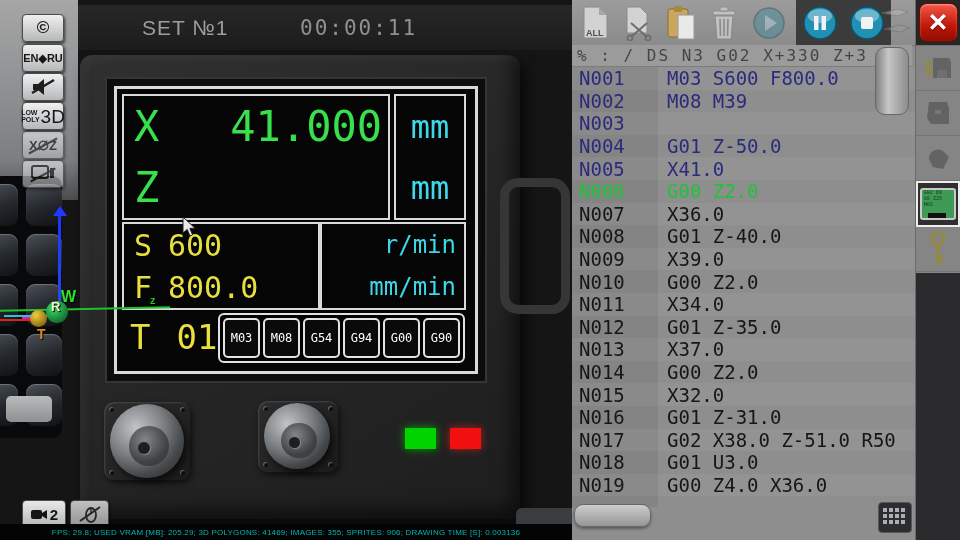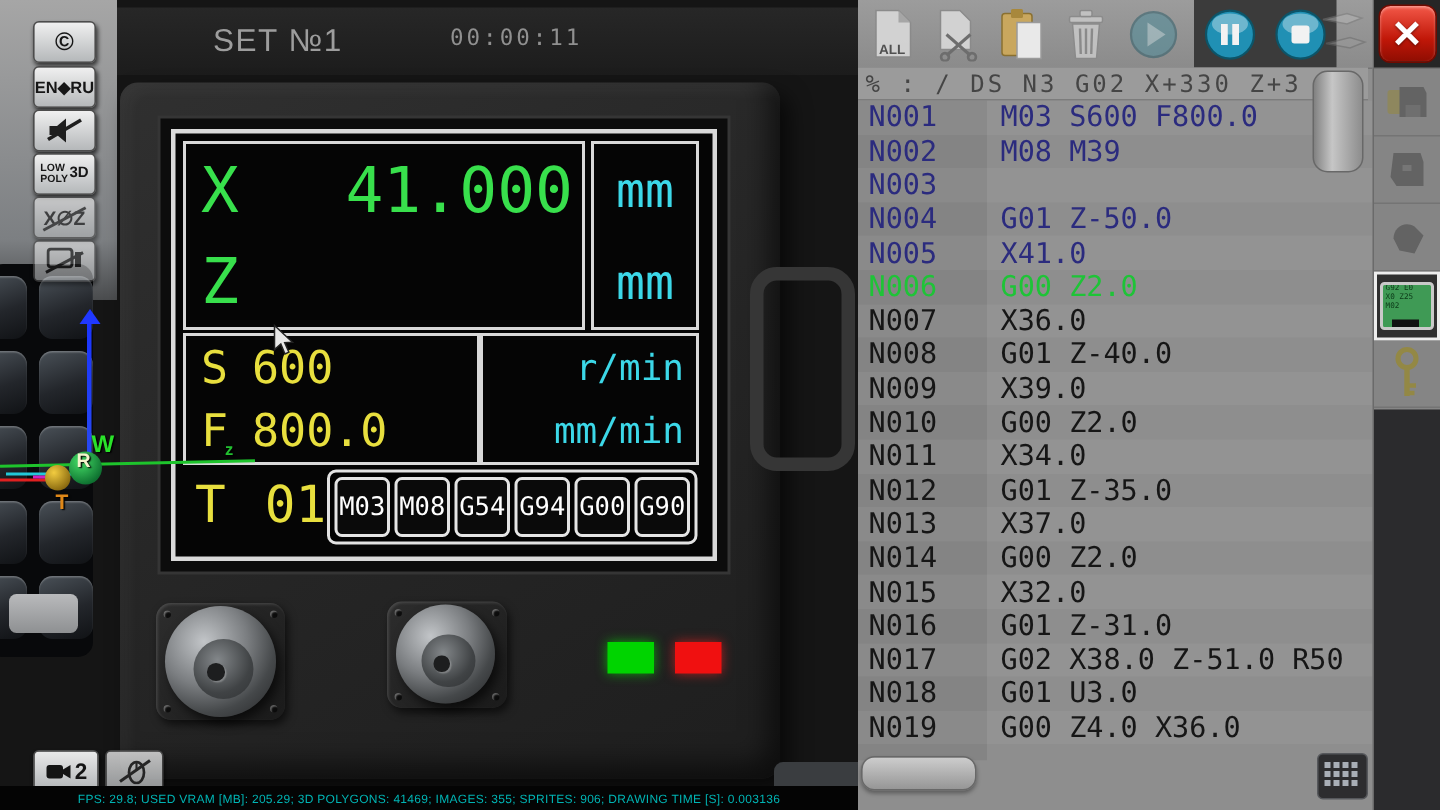--- a/index.html
+++ b/index.html
@@ -9,21 +9,21 @@
 
   
   .scene{position:absolute;left:0;top:0;width:572px;height:540px;background:#151515;overflow:hidden;}
   .wall{position:absolute;left:0;top:0;width:78px;height:200px;background:linear-gradient(#a6a6a6,#7c7f82 80%,#4a4c4e);}
   .keywall{position:absolute;left:-8px;top:176px;width:70px;height:262px;background:#08090b;border-radius:10px;}
   .mkey{position:absolute;height:42px;border-radius:9px;background:linear-gradient(160deg,#4a5158 0%,#23262b 55%,#101215 100%);box-shadow:inset 0 1px 1px rgba(255,255,255,.25);}
   .mkey-wide{position:absolute;left:18px;top:218px;width:46px;height:26px;border-radius:5px;background:linear-gradient(#b9babc,#8e9092);}
 
   .header-strip{position:absolute;left:78px;top:5px;width:534px;height:45px;background:linear-gradient(#272727,#1c1c1c);}
   .hdr-title{position:absolute;left:64px;top:11px;font-size:21px;letter-spacing:1px;color:#9d9d9d;}
-  .hdr-timer{position:absolute;left:222px;top:11px;font-size:15px;letter-spacing:2px;color:#909090;}
+  .hdr-timer{position:absolute;left:222px;top:11px;font-size:21px;letter-spacing:2px;color:#909090;}
 
   .machine{position:absolute;left:80px;top:55px;width:440px;height:464px;border-radius:12px;
            background:linear-gradient(150deg,#303030,#252525 55%,#1e1e1e);
            box-shadow:inset 5px 5px 10px rgba(255,255,255,.05), inset -8px -10px 18px rgba(0,0,0,.55), 6px 8px 14px rgba(0,0,0,.6);}
   .handle{position:absolute;left:500px;top:178px;width:52px;height:118px;border:9px solid #363636;border-radius:18px;}
 
   
   .dro{position:absolute;left:114px;top:86px;width:358px;height:282px;background:#050505;
        border:3px solid #d9d9d9;box-shadow:0 0 0 7px #0c0c0c,0 0 0 9px #353535;}
   .dro .cell{position:absolute;border:2px solid #d9d9d9;background:#050505;}
@@ -35,21 +35,21 @@
   .unit-row{height:50%;display:flex;align-items:center;justify-content:center;color:#3cd8e8;font-family:"DejaVu Sans Mono",monospace;font-size:32px;}
   .sf-box{left:5px;top:133px;width:194px;height:84px;}
   .sf-row{height:50%;display:flex;align-items:center;color:#e8df3e;font-family:"DejaVu Sans Mono",monospace;font-size:30px;}
   .sf-row .lb{padding-left:10px;width:34px;}
   .sf-units{left:203px;top:133px;width:142px;height:84px;}
   .sf-unit-row{height:50%;display:flex;align-items:center;justify-content:flex-end;padding-right:8px;color:#3cd8e8;font-family:"DejaVu Sans Mono",monospace;font-size:24px;}
   .t-row{position:absolute;left:5px;top:222px;width:344px;height:52px;}
   .t-label{position:absolute;left:8px;top:6px;color:#e8df3e;font-family:"DejaVu Sans Mono",monospace;font-size:34px;display:flex;gap:26px;}
   .modal{position:absolute;right:1px;top:2px;height:40px;border:2px solid #e2e2e2;border-radius:6px;display:flex;gap:3px;padding:3px;background:#020202;}
   .mbox{width:33px;border:2px solid #e4e4e4;border-radius:5px;color:#fff;background:#0a0a0a;
-        font-family:"DejaVu Sans Mono",monospace;font-size:17px;display:flex;align-items:center;justify-content:center;}
+        font-family:"DejaVu Sans Mono",monospace;font-size:12px;display:flex;align-items:center;justify-content:center;}
 
   
   .plate{position:absolute;border-radius:10px;background:linear-gradient(135deg,#2d2d2d,#1b1b1b);
          box-shadow:inset 1px 1px 2px rgba(255,255,255,.14),2px 3px 6px rgba(0,0,0,.6);}
   .screw{position:absolute;width:5px;height:5px;border-radius:50%;background:#0c0c0c;box-shadow:inset 1px 1px 1px #6a6a6a;}
   .knob{position:absolute;border-radius:50%;background:radial-gradient(circle at 35% 32%,#c2c5c8,#7a7d80 42%,#45484a 68%,#2b2c2e 92%);box-shadow:3px 4px 7px rgba(0,0,0,.65);}
   .knob::after{content:"";position:absolute;left:26%;top:30%;width:54%;height:54%;border-radius:50%;
                background:radial-gradient(circle at 40% 35%,#83878a,#404345 62%,#313335);}
   .knob::before{content:"";position:absolute;left:38%;top:52%;width:16%;height:16%;border-radius:50%;background:#1d1e1f;box-shadow:1px 1px 1px rgba(255,255,255,.25);z-index:2;}
   .lamp{position:absolute;width:31px;height:21px;}
@@ -58,21 +58,21 @@
 
   
   .lbtn{position:absolute;left:22px;width:40px;height:26px;border-radius:4px;border:1px solid #4c4c4c;
         background:linear-gradient(#f0f0f0,#b5b8ba);box-shadow:1px 2px 3px rgba(0,0,0,.65);
         display:flex;align-items:center;justify-content:center;color:#161616;font-weight:bold;}
   .lbtn.dim{opacity:.62;}
   .strike{position:relative;}
   .strike::after{content:"";position:absolute;left:-2px;right:-2px;top:50%;height:2px;background:#222;transform:rotate(-28deg);}
   .lowpoly{display:flex;align-items:center;gap:1px;line-height:1;}
   .lowpoly .small{font-size:7px;text-align:left;font-weight:bold;}
-  .lowpoly .big{font-size:10px;font-weight:bold;}
+  .lowpoly .big{font-size:19px;font-weight:normal;}
 
   .scene-btn{position:absolute;height:26px;border-radius:4px;border:1px solid #4c4c4c;background:linear-gradient(#e9e9e9,#b2b5b7);
              box-shadow:1px 2px 3px rgba(0,0,0,.65);display:flex;align-items:center;justify-content:center;gap:2px;color:#141414;font-weight:bold;}
 
   
   .ax{position:absolute;}
   .lab{position:absolute;font-weight:bold;text-shadow:1px 1px 1px #000;}
   .statusbar{position:absolute;left:0;top:524px;width:572px;height:16px;background:#040404;display:flex;align-items:center;justify-content:center;}
   .statusbar span{font-size:8px;color:#00b4b4;letter-spacing:.2px;}
   .bed{position:absolute;left:516px;top:508px;width:60px;height:34px;background:#3a3d40;border-radius:6px 0 0 0;}

